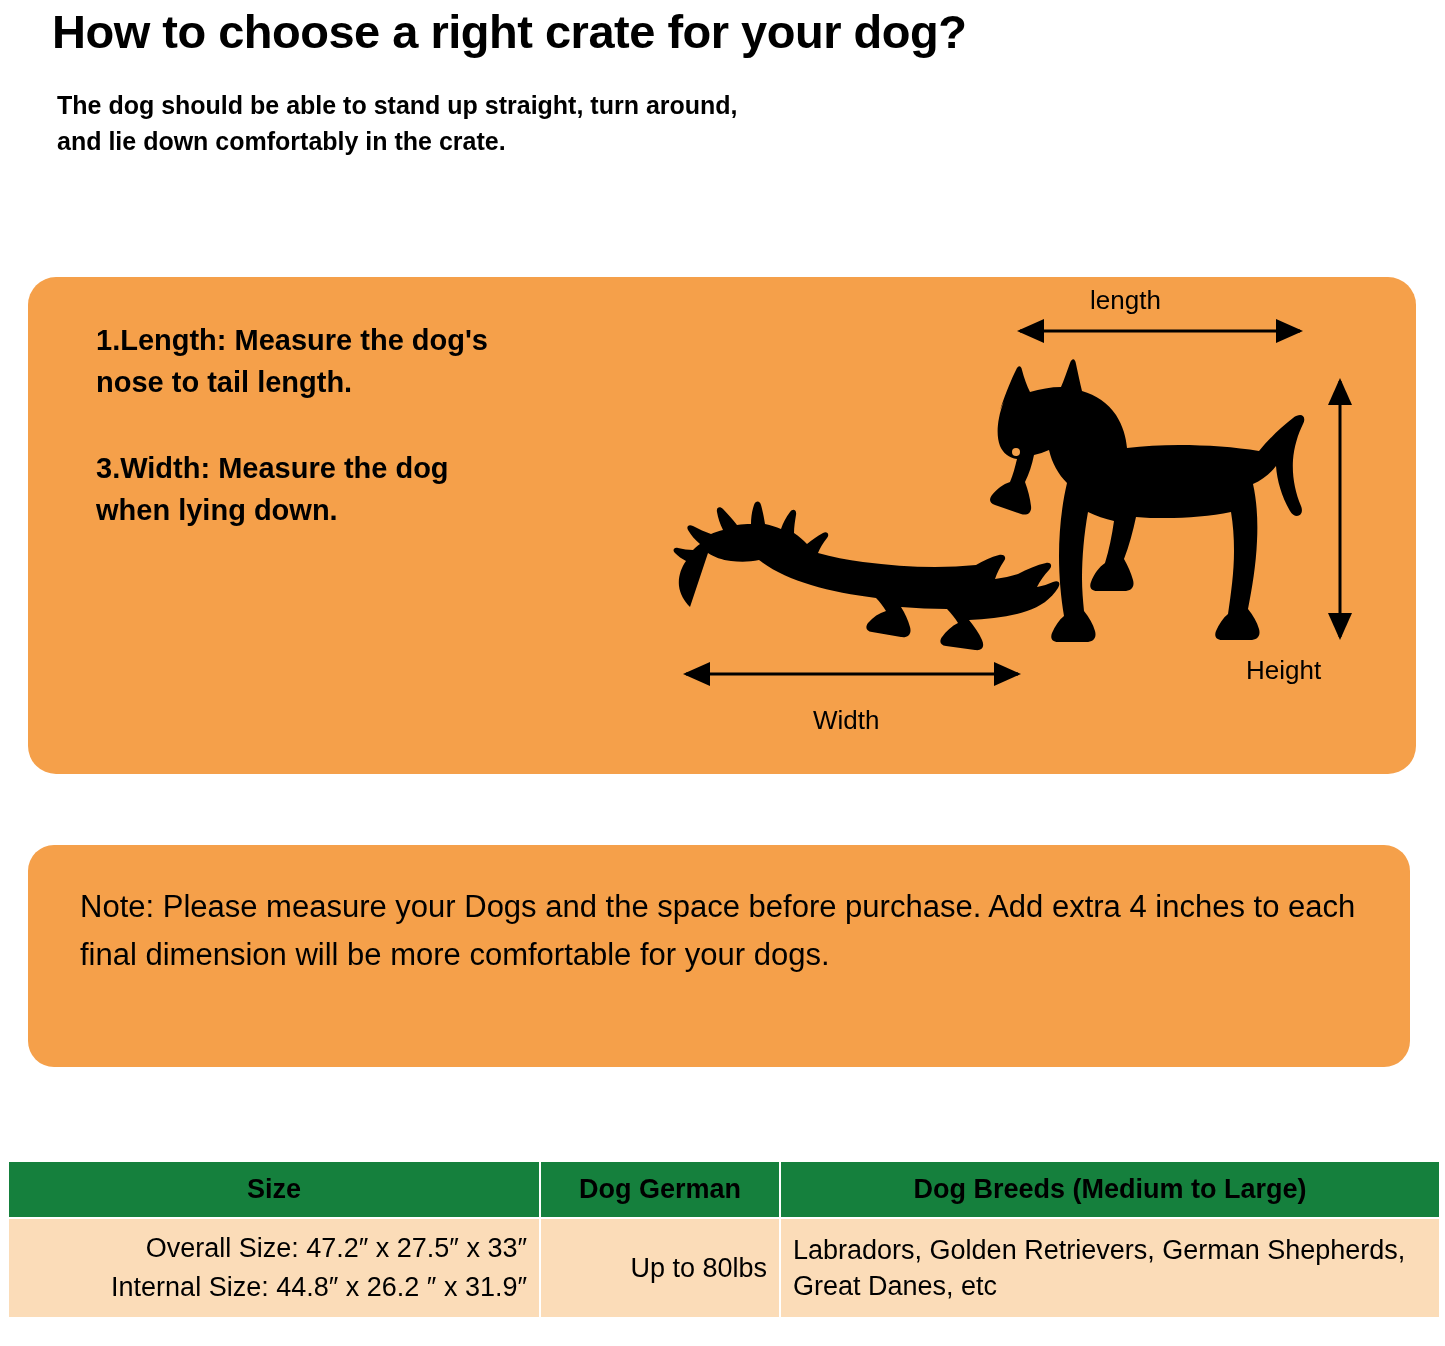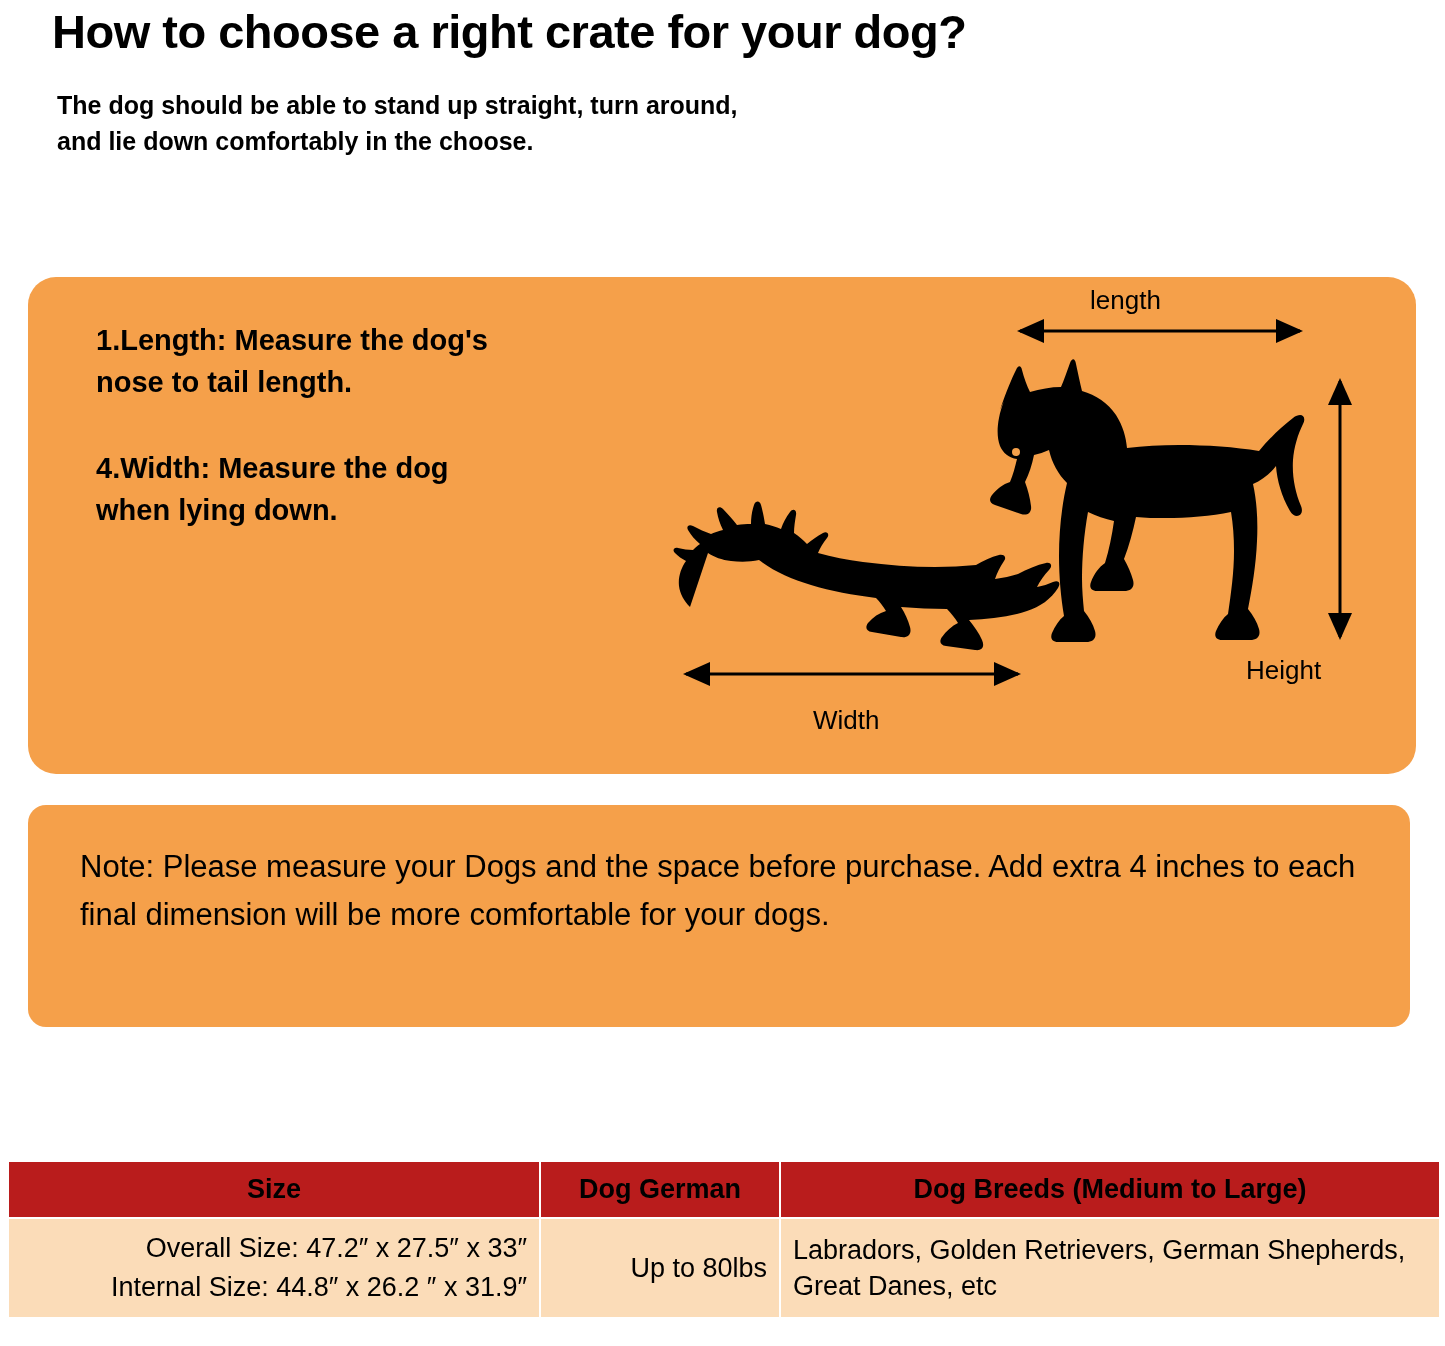--- a/index.html
+++ b/index.html
@@ -48,24 +48,24 @@
     border-radius: 28px;
   }
   #panel-measure {
     left: 28px;
     top: 277px;
     width: 1388px;
     height: 497px;
   }
   #panel-note {
     left: 28px;
-    top: 805px;
+    top: 845px;
     width: 1382px;
     height: 222px;
-    border-radius: 18px;
+    border-radius: 26px;
   }
 
   .measure-list {
     position: absolute;
     left: 68px;
     top: 42px;
     width: 560px;
     font-size: 29px;
     line-height: 1.45;
   }
@@ -109,21 +109,21 @@
     top: 1160px;
     width: 1434px;
     height: 180px;
   }
   table.specs {
     border-collapse: collapse;
     width: 1434px;
     table-layout: fixed;
   }
   table.specs th {
-    background: #b91c1c;
+    background: #15803d;
     font-size: 27px;
     font-weight: bold;
     padding: 12px 4px;
     border: 2px solid #ffffff;
     text-align: center;
     color: #000;
   }
   table.specs td {
     background: #FBDCB8;
     border: 2px solid #ffffff;
@@ -139,28 +139,28 @@
   td.weight-cell { font-size: 30px; text-align: right; padding-left: 14px; }
   td.breeds-cell { font-size: 29px; line-height: 1.35; }
 </style>
 </head>
 <body>
 
 <div class="page">
 
   <div class="title">How to choose a right crate for your dog?</div>
   <div class="subtitle" style="white-space: pre-line;">The dog should be able to stand up straight, turn around,
-and lie down comfortably in the choose.</div>
+and lie down comfortably in the crate.</div>
 
   <div class="panel" id="panel-measure">
 
     <div class="measure-list">
       <div class="measure-item">1.Length: Measure the dog's
     nose to tail length.</div>
-      <div class="measure-item">4.Width: Measure the dog
+      <div class="measure-item">3.Width: Measure the dog
   when lying down.</div>
     </div>
 
     <div class="illus">
       <svg width="788" height="497" viewBox="0 0 788 497" xmlns="http://www.w3.org/2000/svg">
         <defs>
           <marker id="arrowEnd" markerWidth="10" markerHeight="10" refX="8" refY="4" orient="auto">
             <path d="M0,0 L9,4 L0,8 z" fill="#000"></path>
           </marker>
           <marker id="arrowStart" markerWidth="10" markerHeight="10" refX="1" refY="4" orient="auto">

